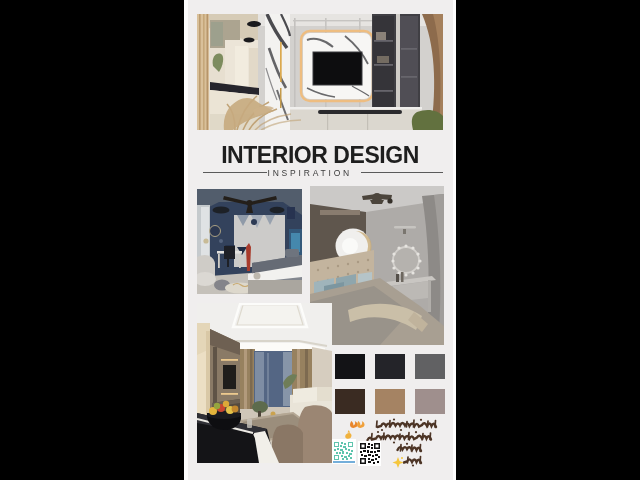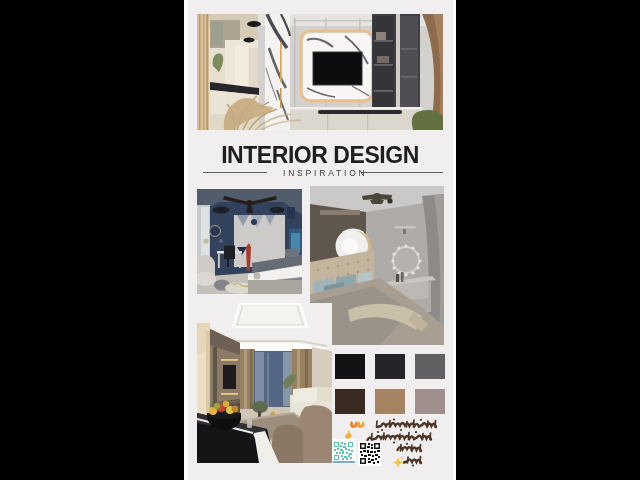--- a/index.html
+++ b/index.html
@@ -117,21 +117,21 @@
     <path d="M56 96 C64 91 72 91 77 94 C72 98 64 100 58 102 Z" fill="#cdb189" opacity="0.85"></path>
   </svg>
 
   <div class="abs" style="left:184px;top:142px;width:272px;text-align:center;font-weight:bold;
        font-size:23px;letter-spacing:-0.45px;color:#1e1e1e;">INTERIOR DESIGN</div>
 
   <div class="abs" style="left:203px;top:172px;width:64px;height:1.4px;background:#5a5a5a;"></div>
 
   <div class="abs" style="left:361px;top:172px;width:82px;height:1.4px;background:#5a5a5a;"></div>
 
-  <div class="abs" style="left:267.5px;top:168px;width:100px;text-align:right;
+  <div class="abs" style="left:267.5px;top:168px;width:100px;text-align:left;
        font-size:8.5px;letter-spacing:2.8px;color:#3b3b3b;">INSPIRATION</div>
 
   <svg class="abs" style="left:197px;top:189px;" width="105" height="105" viewBox="0 0 105 105">
 
     <rect x="0" y="0" width="105" height="105" fill="#33425c"></rect>
 
     <path d="M0 24 L22 13 L86 13 L105 26 L105 0 L0 0 Z" fill="#525d6c"></path>
 
     <rect x="37" y="26" width="51" height="52" fill="#cccbc9"></rect>
     <path d="M40 26 L46 37 L52 26 Z" fill="#8f9aa8"></path>

